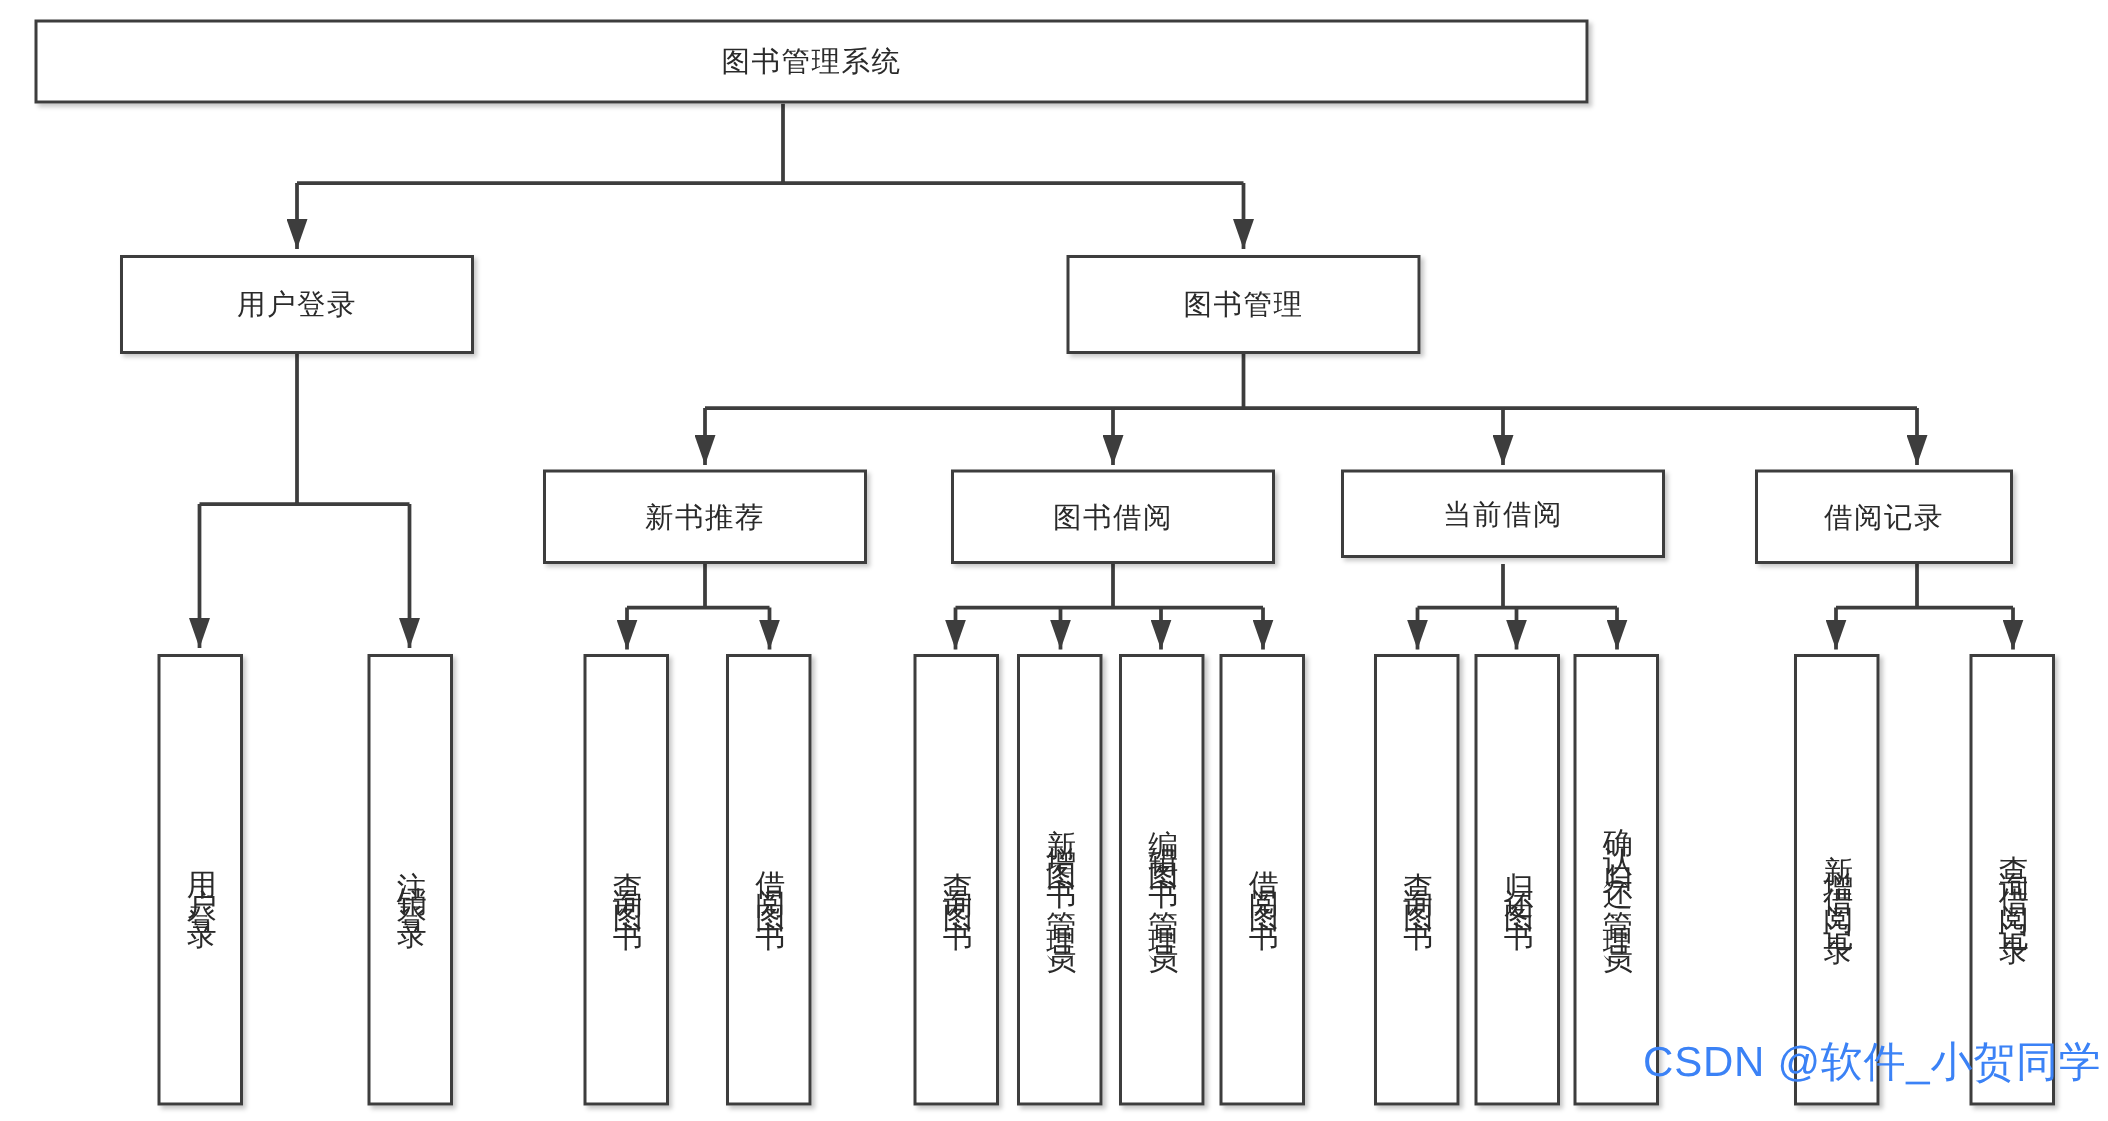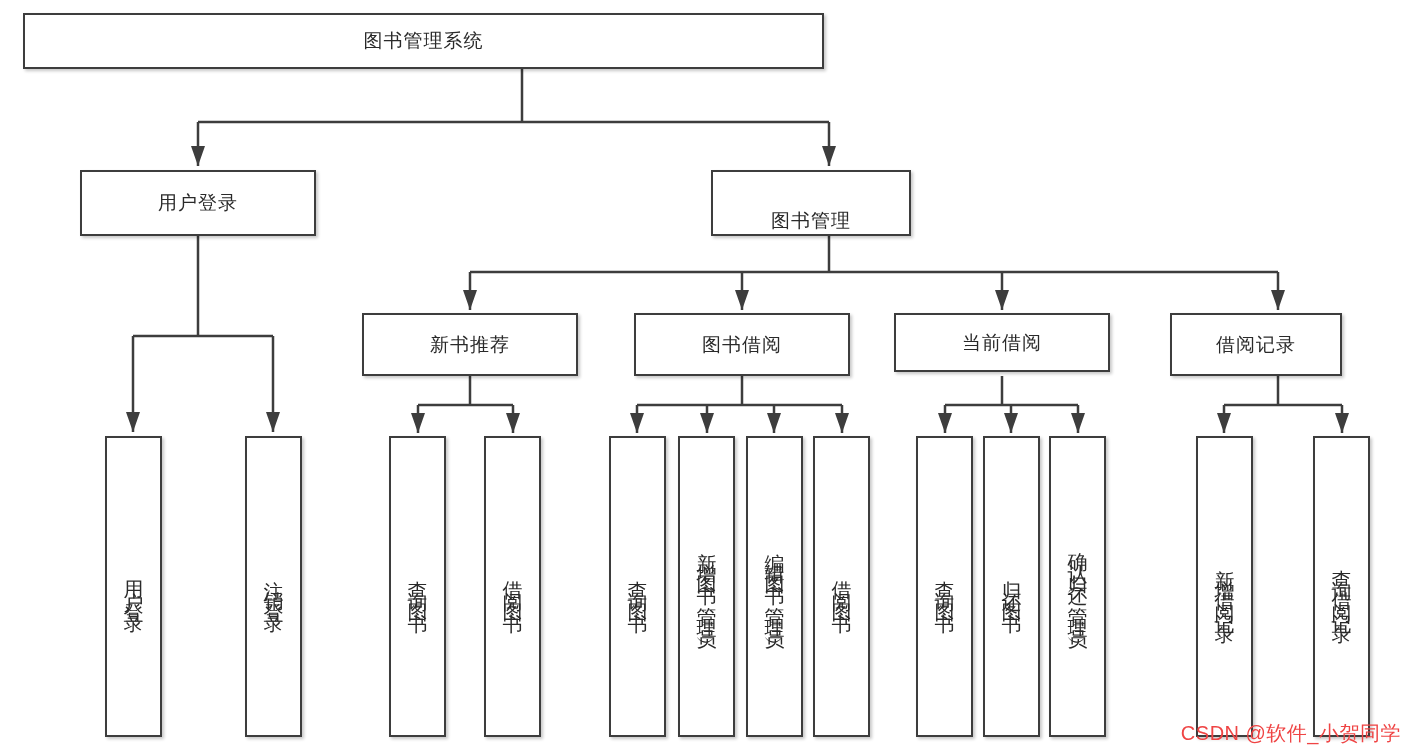--- a/index.html
+++ b/index.html
@@ -29,23 +29,23 @@
     writing-mode: vertical-rl;
     text-orientation: mixed;
     font-size: 20px;
     letter-spacing: 11px;
     line-height: 1.05;
     white-space: nowrap;
   }
   .watermark {
     position: absolute;
     right: 4px;
-    bottom: 0;
-    font-size: 20px;
-    color: #ef4444;
+    bottom: 20px;
+    font-size: 28px;
+    color: #3b82f6;
     z-index: 3;
     letter-spacing: 0.5px;
   }
 </style>
 </head>
 <body>
 
 <div class="canvas">
 
   <svg class="wires" width="1405" height="747" viewBox="0 0 1405 747">
@@ -84,28 +84,28 @@
       <line x1="945" y1="405" x2="945" y2="433" marker-end="url(#arw)"></line>
       <line x1="1011" y1="405" x2="1011" y2="433" marker-end="url(#arw)"></line>
       <line x1="1078" y1="405" x2="1078" y2="433" marker-end="url(#arw)"></line>
 
       <path d="M1278,376 V405 M1224,405 H1342"></path>
       <line x1="1224" y1="405" x2="1224" y2="433" marker-end="url(#arw)"></line>
       <line x1="1342" y1="405" x2="1342" y2="433" marker-end="url(#arw)"></line>
     </g>
   </svg>
 
-  <div class="node" style="left:23px; top:13px; width:801px; height:56px;">
+  <div class="node" style="left:23px; top:13px; width:1036px; height:56px;">
     <span>图书管理系统</span>
   </div>
 
   <div class="node" style="left:80px; top:170px; width:236px; height:66px;">
     <span>用户登录</span>
   </div>
-  <div class="node" style="left:711px; top:170px; width:200px; height:66px;align-items:flex-end;">
+  <div class="node" style="left:711px; top:170px; width:236px; height:66px;">
     <span>图书管理</span>
   </div>
 
   <div class="node" style="left:634px; top:313px; width:216px; height:63px;">
     <span>图书借阅</span>
   </div>
   <div class="node" style="left:362px; top:313px; width:216px; height:63px;">
     <span>新书推荐</span>
   </div>
   <div class="node" style="left:894px; top:313px; width:216px; height:59px;">

